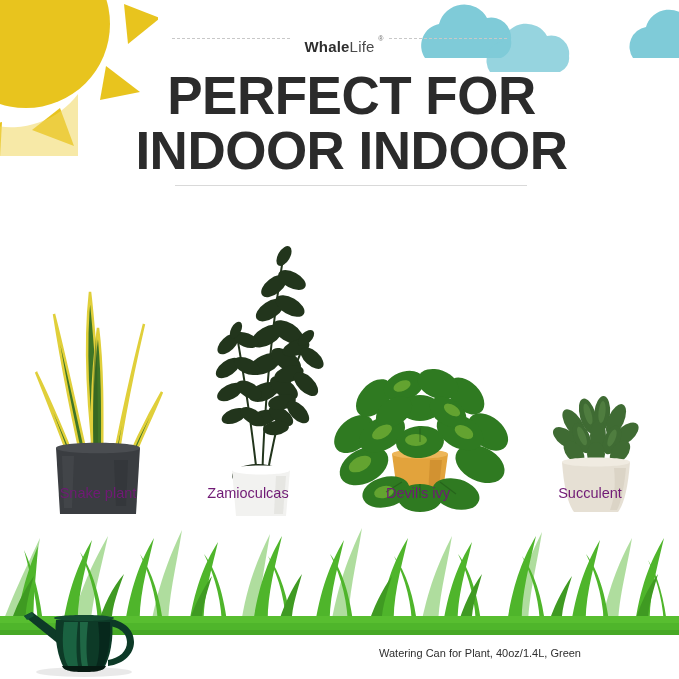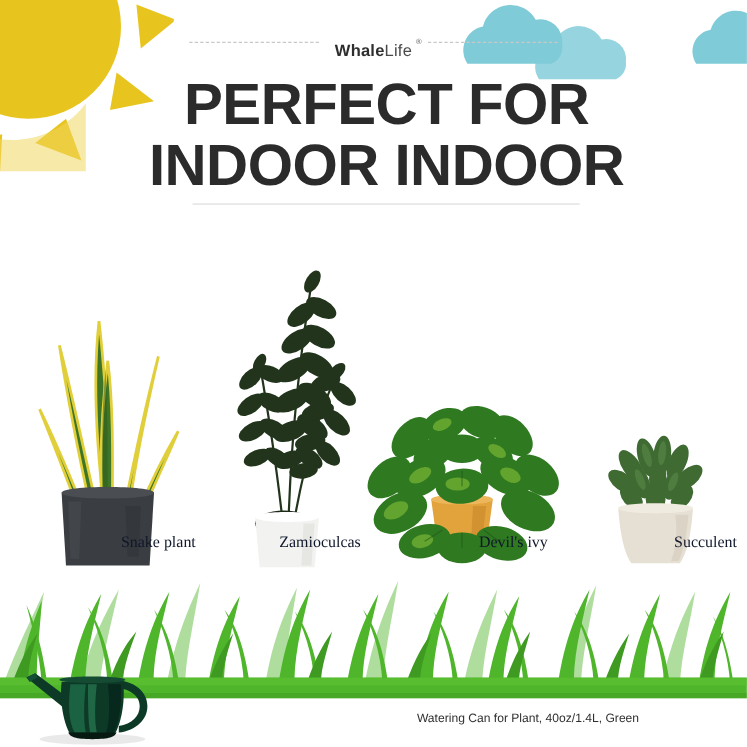--- a/index.html
+++ b/index.html
@@ -110,25 +110,24 @@
   .captions {
     position: absolute;
     top: 485px;
     left: 0;
     width: 679px;
     height: 22px;
   }
   .caption {
     position: absolute;
     top: 0;
-    text-align: right;
+    text-align: center;
     font-size: 14.5px;
-    color: #0f172a;
+    color: #701a75;
     white-space: nowrap;
-    font-family: Liberation Serif, serif;
   }
 
   
   .grass {
     position: absolute;
     left: 0;
     top: 520px;
     width: 679px;
     height: 115px;
     pointer-events: none;

